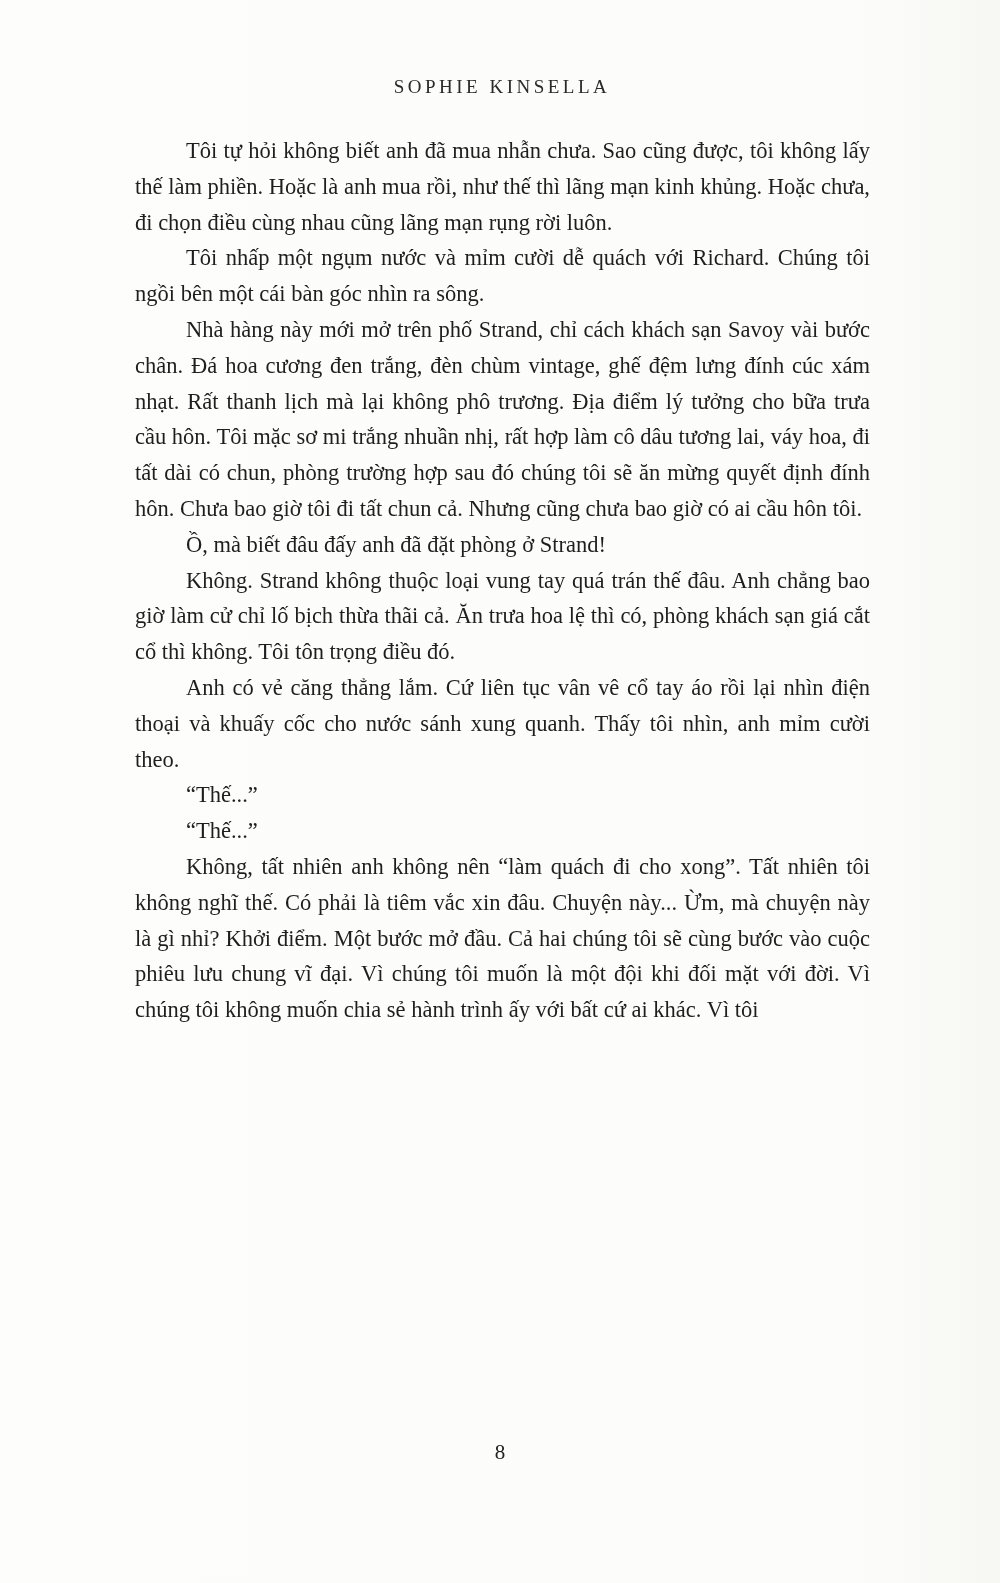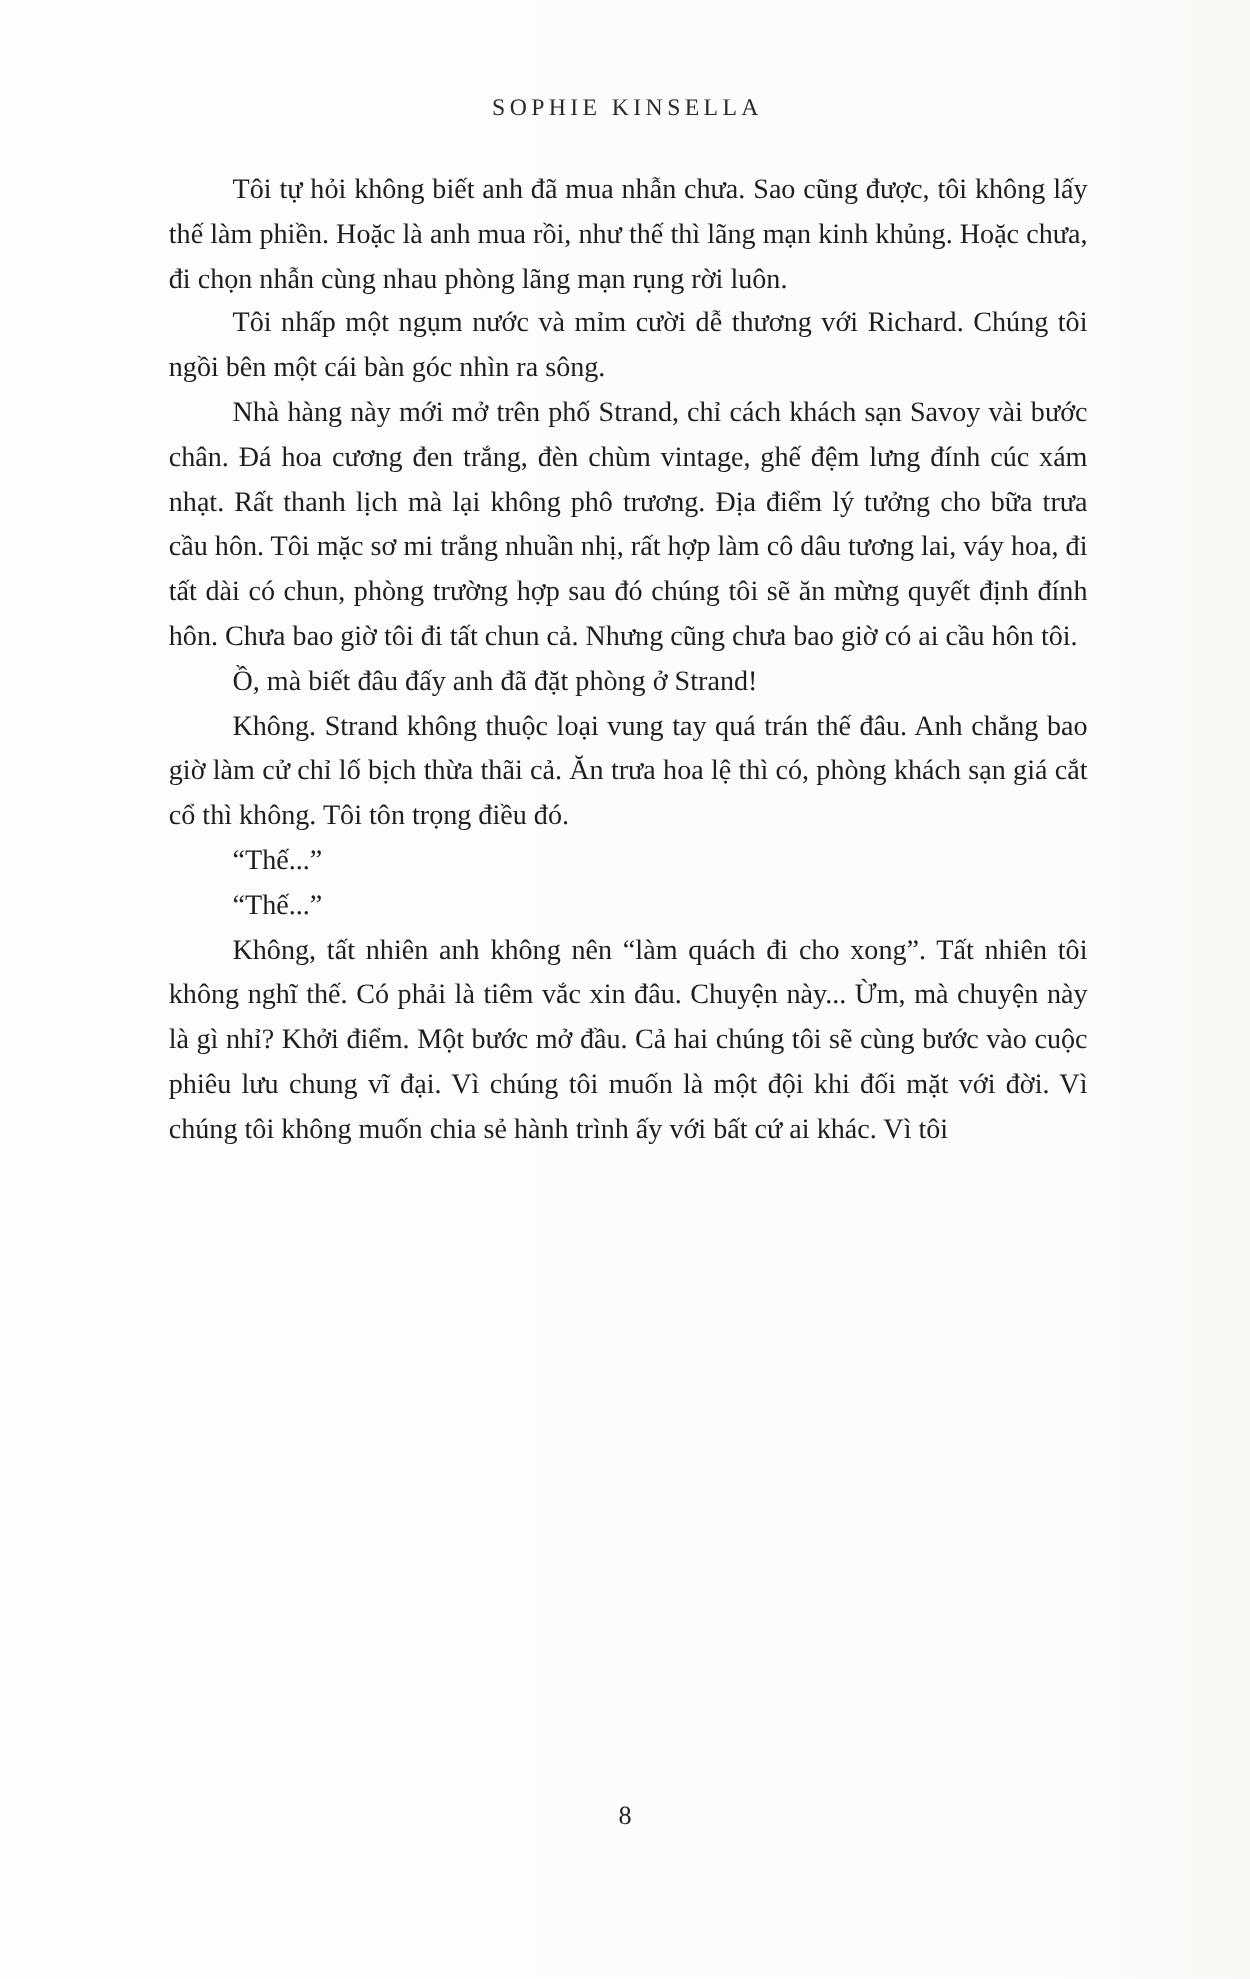--- a/index.html
+++ b/index.html
@@ -55,25 +55,26 @@
   }
 </style>
 </head>
 <body>
 
 <div class="book-page">
 
   <div class="running-head">SOPHIE KINSELLA</div>
 
   <div class="body-text">
-    <p>Tôi tự hỏi không biết anh đã mua nhẫn chưa. Sao cũng được, tôi không lấy thế làm phiền. Hoặc là anh mua rồi, như thế thì lãng mạn kinh khủng. Hoặc chưa, đi chọn nhẫn cùng nhau phòng lãng mạn rụng rời luôn.</p>
-    <p>Tôi nhấp một ngụm nước và mỉm cười dễ thương với Richard. Chúng tôi ngồi bên một cái bàn góc nhìn ra sông.</p>
+    <p>Tôi tự hỏi không biết anh đã mua nhẫn chưa. Sao cũng được, tôi không lấy thế làm phiền. Hoặc là anh mua rồi, như thế thì lãng mạn kinh khủng. Hoặc chưa, đi chọn điều cùng nhau cũng lãng mạn rụng rời luôn.</p>
+    <p>Tôi nhấp một ngụm nước và mỉm cười dễ quách với Richard. Chúng tôi ngồi bên một cái bàn góc nhìn ra sông.</p>
     <p>Nhà hàng này mới mở trên phố Strand, chỉ cách khách sạn Savoy vài bước chân. Đá hoa cương đen trắng, đèn chùm vintage, ghế đệm lưng đính cúc xám nhạt. Rất thanh lịch mà lại không phô trương. Địa điểm lý tưởng cho bữa trưa cầu hôn. Tôi mặc sơ mi trắng nhuần nhị, rất hợp làm cô dâu tương lai, váy hoa, đi tất dài có chun, phòng trường hợp sau đó chúng tôi sẽ ăn mừng quyết định đính hôn. Chưa bao giờ tôi đi tất chun cả. Nhưng cũng chưa bao giờ có ai cầu hôn tôi.</p>
     <p>Ồ, mà biết đâu đấy anh đã đặt phòng ở Strand!</p>
     <p>Không. Strand không thuộc loại vung tay quá trán thế đâu. Anh chẳng bao giờ làm cử chỉ lố bịch thừa thãi cả. Ăn trưa hoa lệ thì có, phòng khách sạn giá cắt cổ thì không. Tôi tôn trọng điều đó.</p>
+    <p>Anh có vẻ căng thẳng lắm. Cứ liên tục vân vê cổ tay áo rồi lại nhìn điện thoại và khuấy cốc cho nước sánh xung quanh. Thấy tôi nhìn, anh mỉm cười theo.</p>
     <p>“Thế...”</p>
     <p>“Thế...”</p>
     <p>Không, tất nhiên anh không nên “làm quách đi cho xong”. Tất nhiên tôi không nghĩ thế. Có phải là tiêm vắc xin đâu. Chuyện này... Ừm, mà chuyện này là gì nhỉ? Khởi điểm. Một bước mở đầu. Cả hai chúng tôi sẽ cùng bước vào cuộc phiêu lưu chung vĩ đại. Vì chúng tôi muốn là một đội khi đối mặt với đời. Vì chúng tôi không muốn chia sẻ hành trình ấy với bất cứ ai khác. Vì tôi</p>
   </div>
 
   <div class="folio">8</div>
 
 </div>
 
 </body></html>

